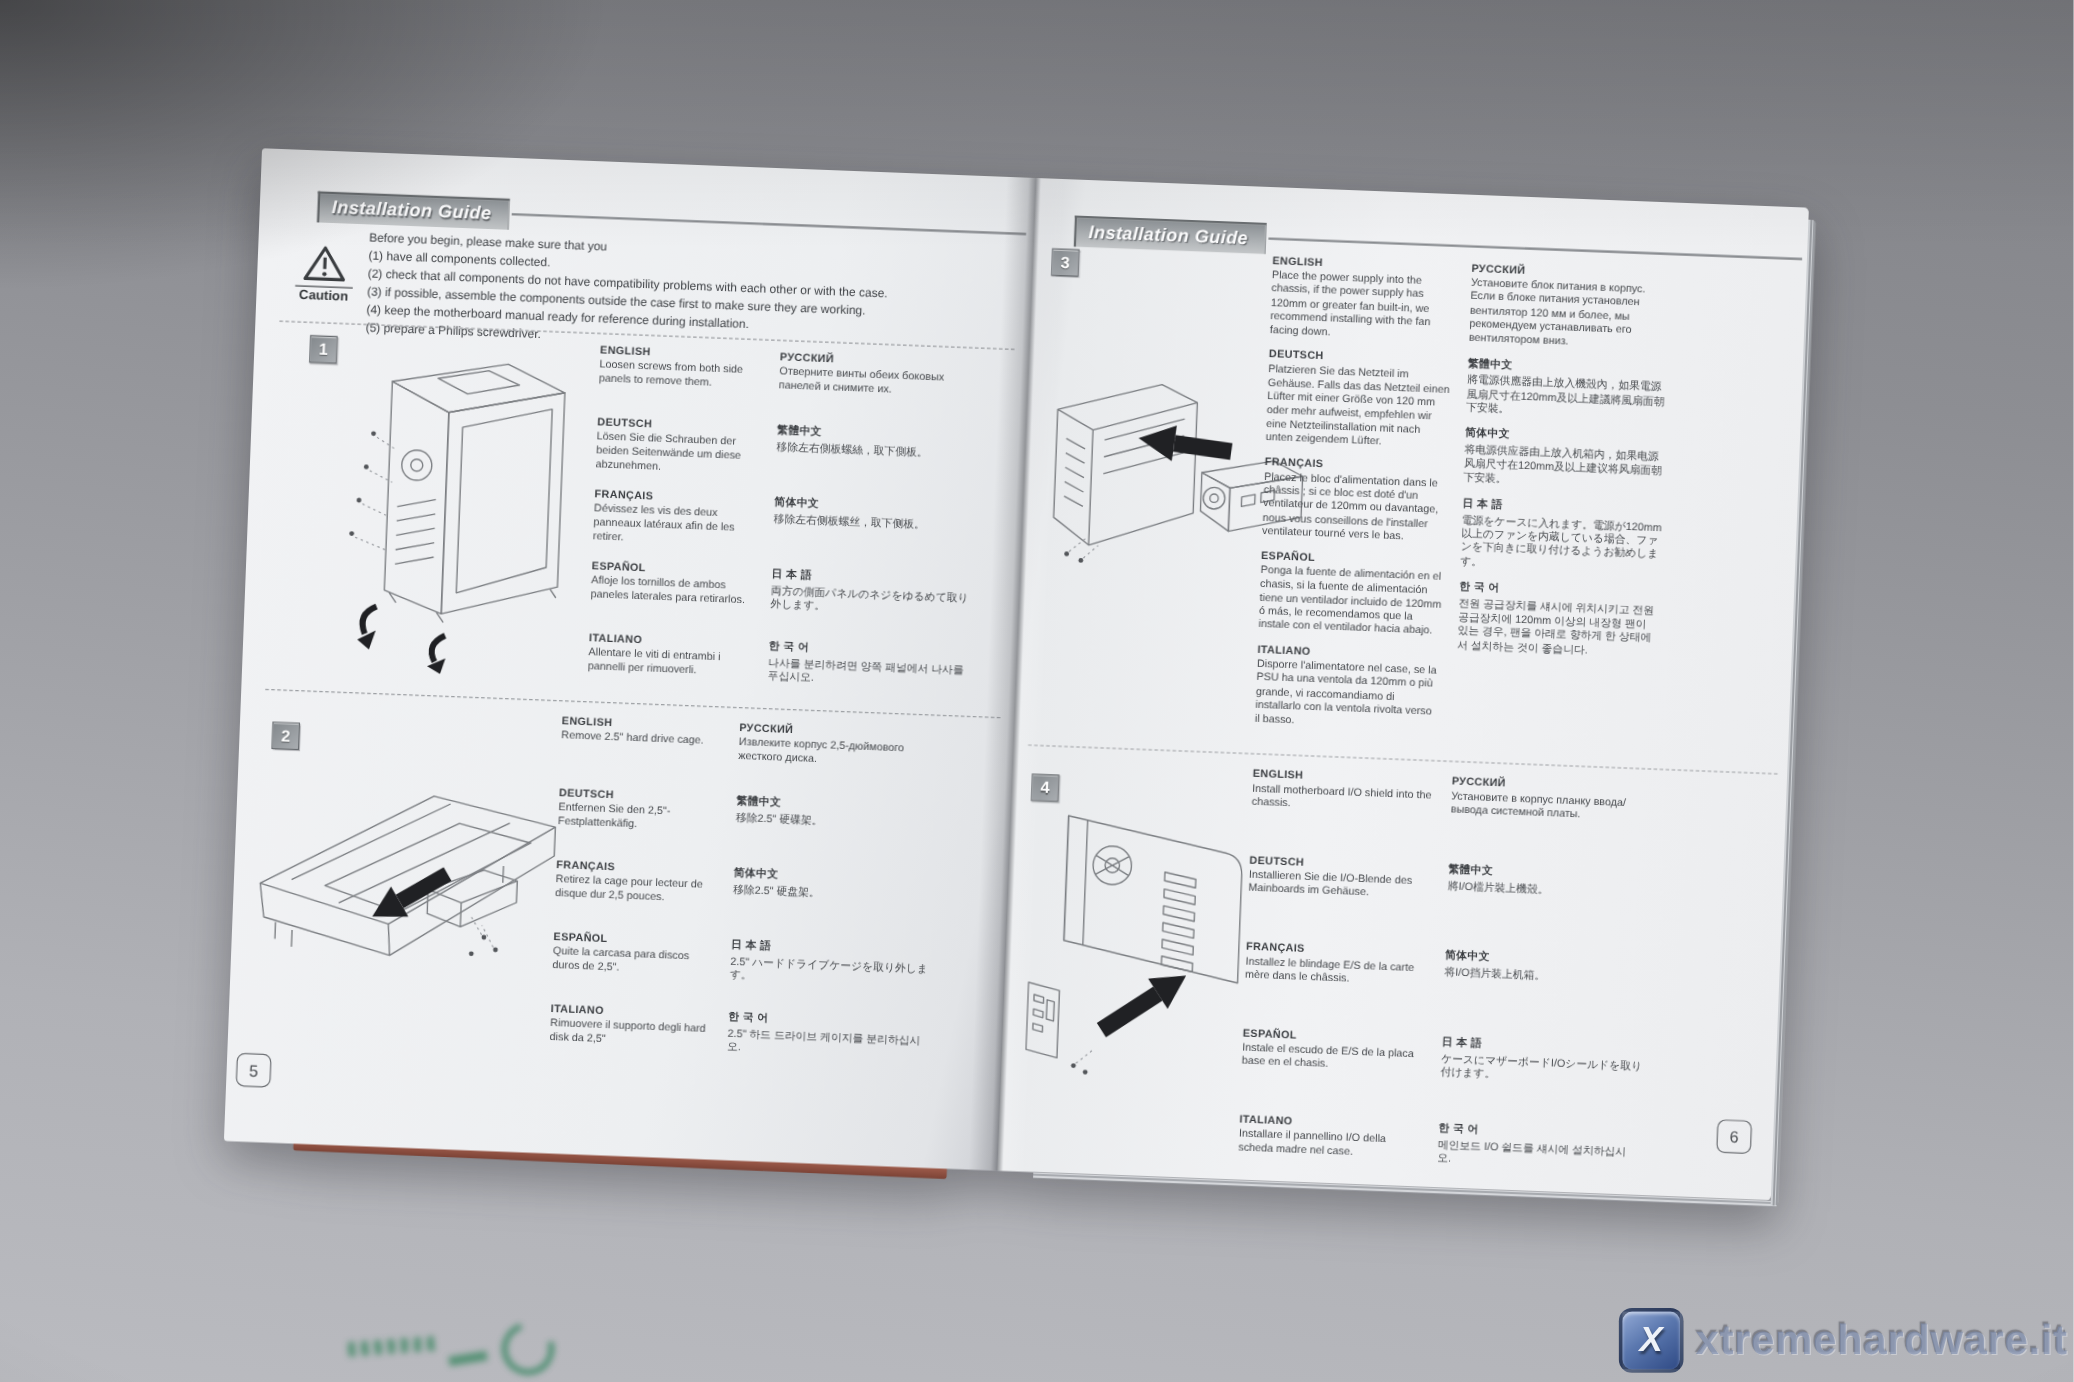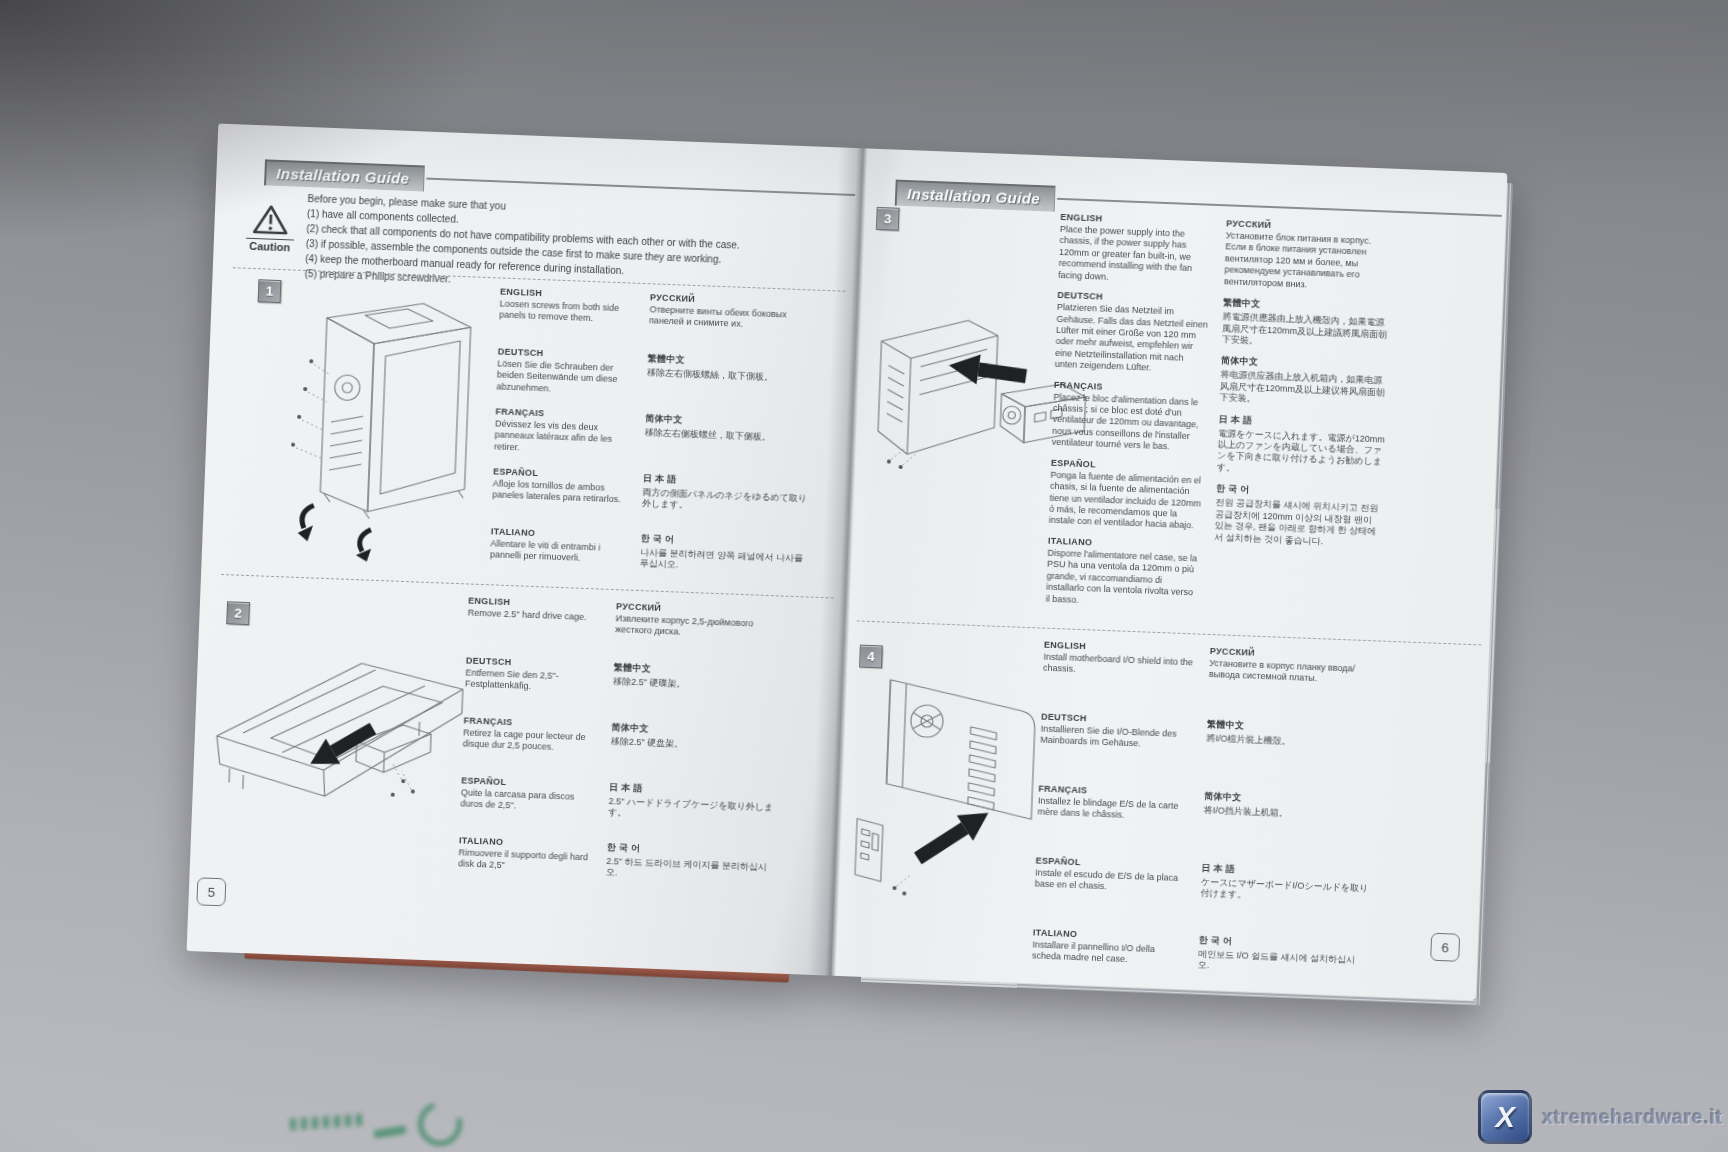--- a/index.html
+++ b/index.html
@@ -96,21 +96,21 @@
        border-top-color:transparent;transform:rotate(28deg);}
   .gm2{left:8px;top:20px;width:74px;height:12px;transform:rotate(-4deg);
        background:repeating-linear-gradient(90deg,#2a8055 0 6px,transparent 6px 11px);}
   .gm3{left:92px;top:32px;width:32px;height:8px;background:#2a8055;transform:rotate(-9deg);}
   .watermark{position:absolute;right:5px;bottom:8px;z-index:7;display:flex;align-items:center;gap:10px;}
   .wm-icon{width:48px;height:48px;border-radius:11px;flex:none;
      background:linear-gradient(145deg,#93aad6 0%,#5a77ae 45%,#2f4a85 100%);
      border:3px solid rgba(35,38,46,.5);box-shadow:inset 0 2px 3px rgba(255,255,255,.5);
      display:flex;align-items:center;justify-content:center;color:#eef2f8;font-weight:bold;
      font-size:29px;font-style:italic;text-shadow:1px 2px 2px rgba(0,0,0,.45);}
-  .wm-text{font-size:20px;font-weight:bold;letter-spacing:.5px;color:rgba(122,138,172,.62);
+  .wm-text{font-size:35px;font-weight:bold;letter-spacing:.5px;color:rgba(122,138,172,.62);
      text-shadow:1px 1px 0 rgba(235,238,246,.4),-1px -1px 1px rgba(22,26,40,.35);}
 </style>
 </head>
 <body>
 
 <div class="scene">
 
   <div class="booklet">
     <div class="red-edge"></div>
 

